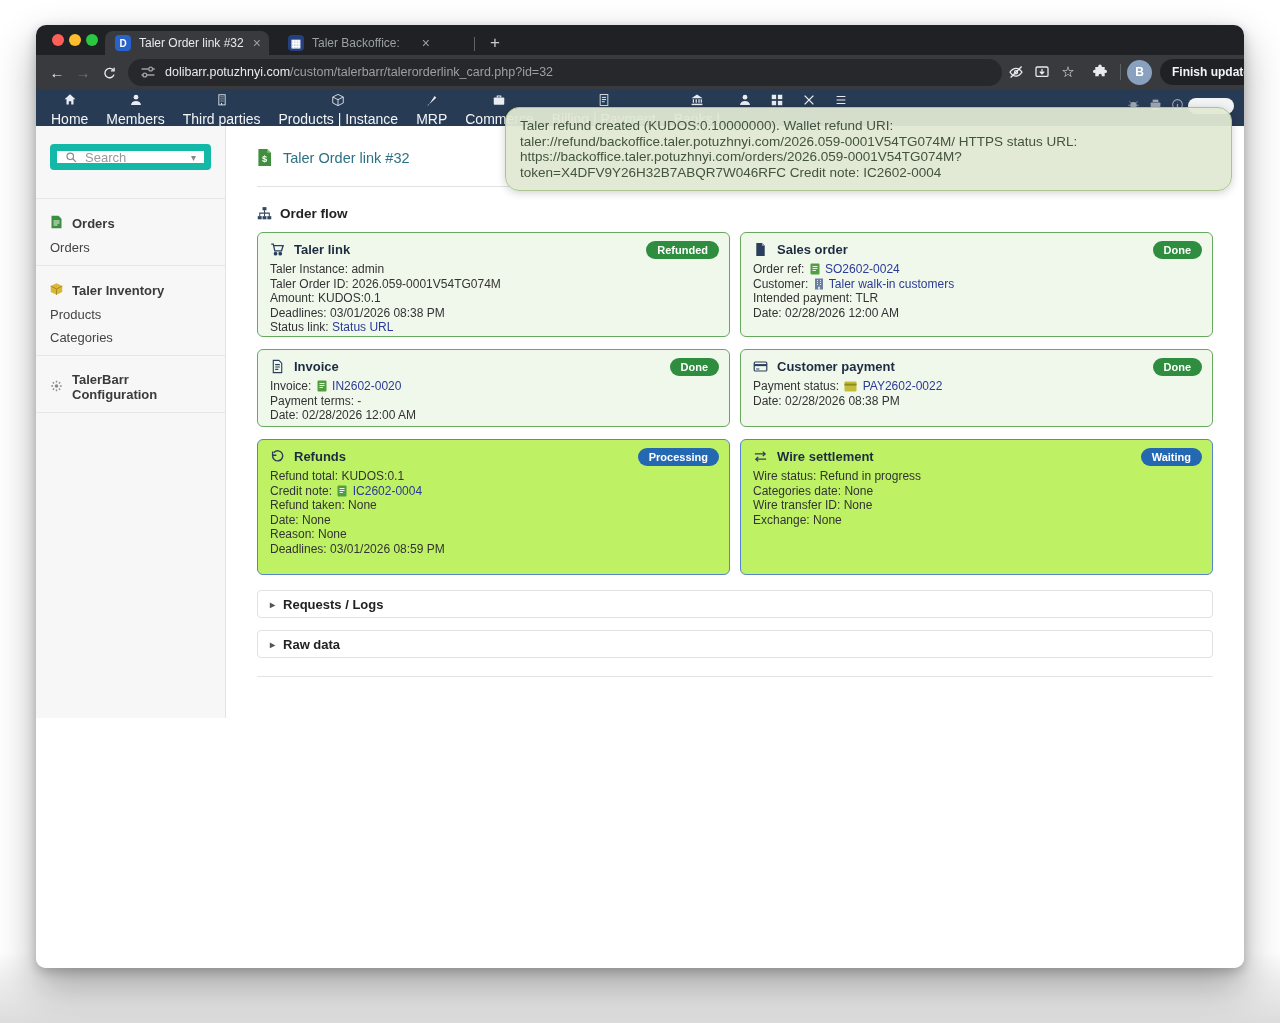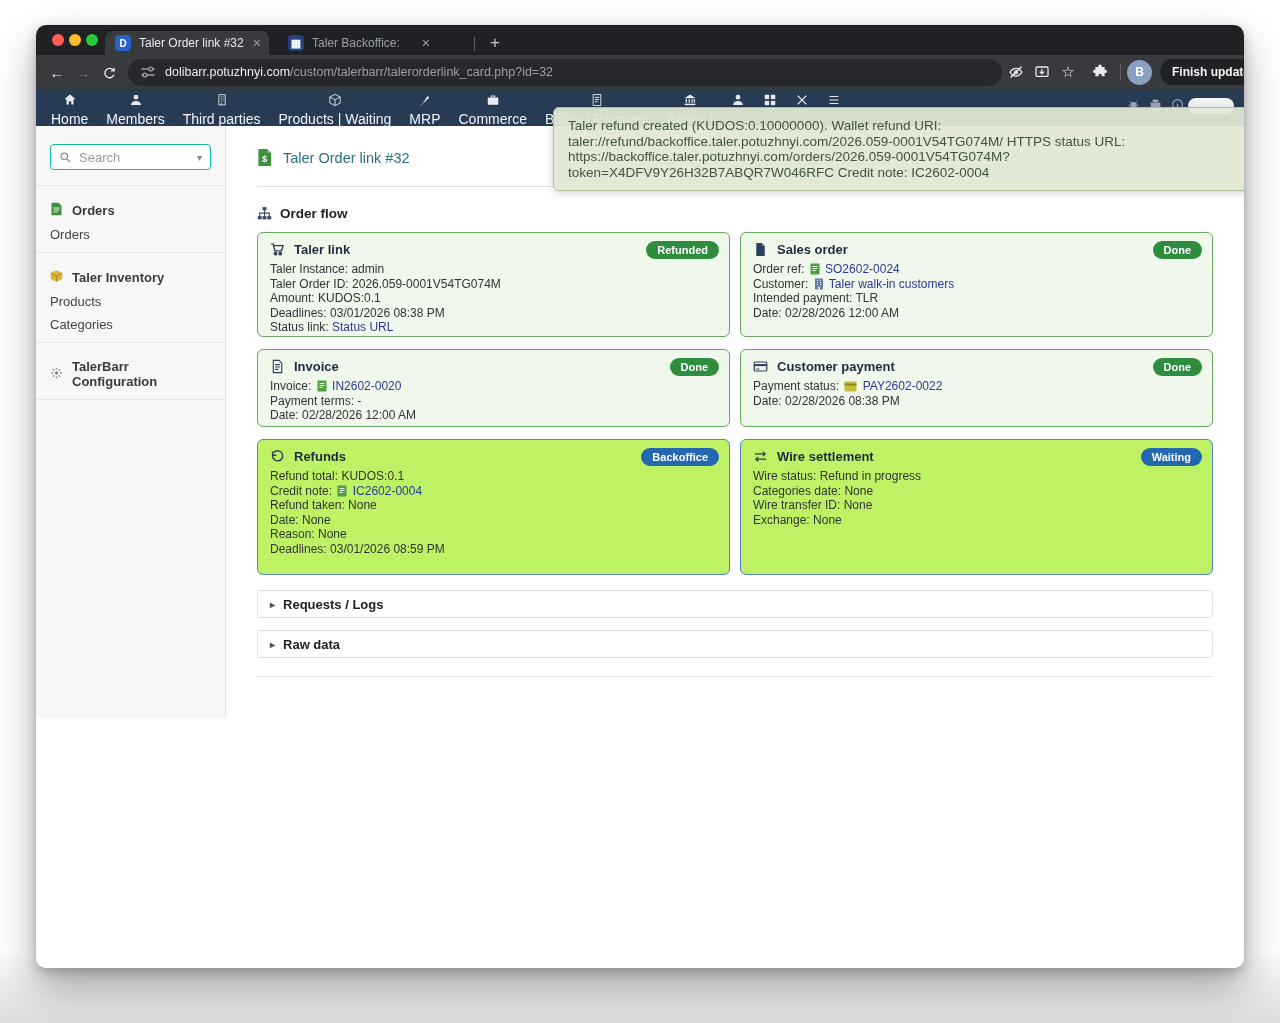--- a/index.html
+++ b/index.html
@@ -46,28 +46,28 @@
   .mitem { color:#fff; text-align:center; margin-right:4px; padding:0 7px; }
   .mitem .mi { height:15px; margin-bottom:1px; } .mitem .mi svg { width:14px; height:14px; color:#e9edf2; }
   .mitem .ml { font-size:14px; white-space:nowrap; color:#f2f4f7; }
   .mspacer { flex:1; }
   .mright { display:flex; align-items:center; gap:9px; opacity:.55; margin-top:4px; }
   .mright svg { width:13px; height:13px; color:#fff; }
   .msearch { width:46px; height:16px; background:#fdfdfd; border-radius:8px; margin-left:4px; opacity:.95; }
 
   
   .notif { position:absolute; left:469px; top:82px; width:727px; min-height:84px; z-index:50;
-           background:rgba(224,233,210,.94); border:1px solid #aec394; border-radius:6px;
+           background:rgba(224,233,210,.94); border:1px solid #aec394; border-radius:14px;
            padding:10px 14px; color:#42533f; font-size:13.5px; line-height:15.6px;
-           box-shadow:0 2px 8px rgba(0,0,0,.18);margin-left:48px; }
+           box-shadow:0 2px 8px rgba(0,0,0,.18); }
 
   
   .pagebody { position:absolute; left:0; top:101px; width:100%; height:842px; background:#fff; }
   .sidebar { position:absolute; left:0; top:0; width:190px; height:592px; background:#f7f7f7; border-right:1px solid #e3e3e3; }
-  .sb-search { margin:18px 14px 15px 14px; height:26px; background:#fff; border:1px solid #14b8a6; border-radius:4px;
+  .sb-search { margin:18px 14px 28px 14px; height:26px; background:#fff; border:7px solid #14b8a6; border-radius:4px;
                display:flex; align-items:center; padding:0 8px; color:#999; }
   .sb-search svg { width:13px; height:13px; color:#8a8a8a; flex:none; margin-right:7px; }
   .sb-search .ph { font-size:13px; flex:1; } .sb-search .caret { color:#888; font-size:10px; }
   .sb-sec { border-top:1px solid #e6e6e6; padding:14px 0 6px 0; }
   .sb-head { display:flex; align-items:center; padding:2px 14px 4px 14px; font-size:13px; font-weight:bold; color:#3a3a3a; }
   .sb-head svg { width:13px; height:14px; margin-right:9px; flex:none; }
   .sb-link { font-size:13px; color:#444; padding:4px 14px; }
   .sb-end { border-top:1px solid #e6e6e6; }
 
   .main { position:absolute; left:221px; top:0; width:956px; }
@@ -178,21 +178,21 @@
                 <circle cx="8" cy="4.8" r="2.7"></circle>
                 <path d="M2.3 13.6c.3-3 2.6-4.5 5.7-4.5s5.4 1.5 5.7 4.5z"></path>
               </svg></span><div class="ml">Members</div></div>
           <div class="mitem"><span class="mi"><svg viewBox="0 0 16 16" fill="none" stroke="currentColor">
                 <rect x="4.4" y="2" width="7.2" height="11.6"></rect>
                 <path d="M6.4 4.4h1.1M8.6 4.4h1.1M6.4 6.8h1.1M8.6 6.8h1.1M6.4 9.2h1.1M8.6 9.2h1.1M7.5 11.4v2.2" stroke-width="1.1"></path>
               </svg></span><div class="ml">Third parties</div></div>
           <div class="mitem"><span class="mi"><svg viewBox="0 0 16 16" fill="none" stroke="currentColor">
                 <path d="M8 1.6 14 4.6v6.8L8 14.4 2 11.4V4.6Z"></path>
                 <path d="M2 4.6 8 7.6l6-3M8 7.6v6.8"></path>
-              </svg></span><div class="ml">Products | Waiting</div></div>
+              </svg></span><div class="ml">Products | Instance</div></div>
           <div class="mitem"><span class="mi"><svg viewBox="0 0 16 16" fill="currentColor">
                 <path d="M2 14c2.8-.7 3-1.6 3.7-2.5L11 3.4l1.9 1.9L6.7 11c-.9.8-1.8 1-2.5 3z"></path>
               </svg></span><div class="ml">MRP</div></div>
           <div class="mitem"><span class="mi"><svg viewBox="0 0 16 16" fill="currentColor">
                 <rect x="2" y="5" width="12" height="8.4" rx="1"></rect>
                 <path d="M6 5V3.4h4V5" fill="none" stroke="currentColor" stroke-width="1.2"></path>
               </svg></span><div class="ml">Commerce</div></div>
           <div class="mitem"><span class="mi"><svg viewBox="0 0 16 16" fill="none" stroke="currentColor">
                 <rect x="3.6" y="1.8" width="8.8" height="12.4"></rect>
                 <path d="M5.6 5h4.8M5.6 7.5h4.8M5.6 10h3.2" stroke-width="1.1"></path>
@@ -393,21 +393,21 @@
             <div class="card blue">
               <div class="card-head">
                 <span style="width: 15px; height: 15px; margin-right: 9px; color: rgb(44, 62, 93); display: inline-flex;">
                   <svg viewBox="0 0 16 16" fill="none" stroke="currentColor" stroke-width="1.5">
                     <path d="M2.8 2.6v4h4"></path>
                     <path d="M2.8 6.6a5.4 5.4 0 1 0 1.6-3.2" stroke-linecap="round"></path>
                   </svg>
                 </span>
                 <span class="card-name">Refunds</span>
               </div>
-              <span class="badge blue">Backoffice</span>
+              <span class="badge blue">Processing</span>
               <div class="cline"><span>Refund total: </span><span>KUDOS:0.1</span></div>
               <div class="cline"><span>Credit note: </span><span><svg class="mini" viewBox="0 0 10 12">
                     <rect x=".5" y=".5" width="9" height="11" rx="1" fill="#4f9e3f"></rect>
                     <path d="M2.5 3.5h5M2.5 5.5h5M2.5 7.5h3.4" stroke="#fff" stroke-width=".9"></path>
                   </svg></span> <span class="lnk">IC2602-0004</span></div>
               <div class="cline"><span>Refund taken: </span><span>None</span></div>
               <div class="cline"><span>Date: </span><span>None</span></div>
               <div class="cline"><span>Reason: </span><span>None</span></div>
               <div class="cline"><span>Deadlines: </span><span>03/01/2026 08:59 PM</span></div>
             </div>

